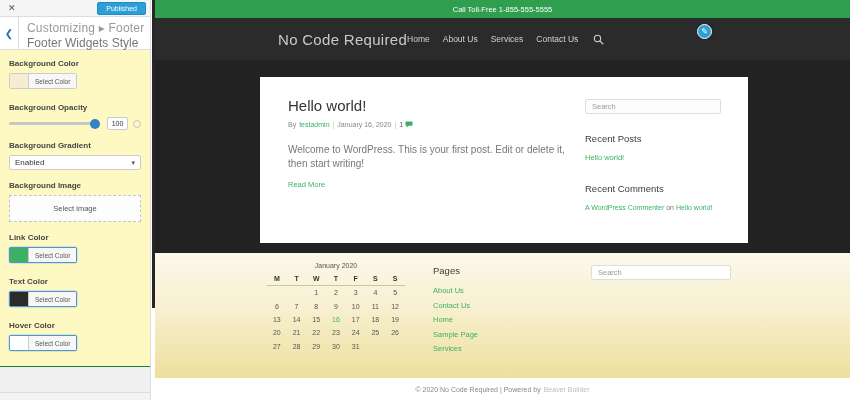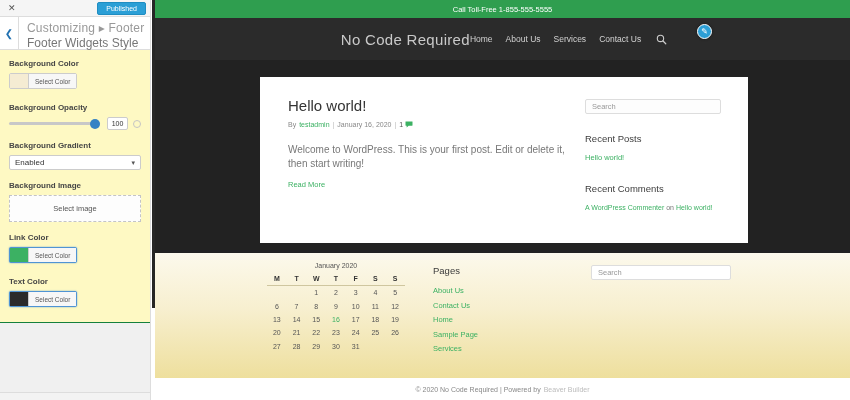--- a/index.html
+++ b/index.html
@@ -38,21 +38,21 @@
   .selectbox { width:100%; height:15px; background:#fff; border:1px solid #ccc; border-radius:2px; display:flex; align-items:center; padding:0 5px; font-size:8px; color:#333; cursor:pointer; }
   .sel-chev { margin-left:auto; font-size:7px; color:#555; }
   .imgselect { width:100%; border:1px dashed #c3c4c7; text-align:center; font-size:7.5px; color:#555; padding:8px 0; cursor:pointer; background:#fdfdfd; }
   .cz-footerbar { position:absolute; bottom:0; left:0; width:100%; height:8px; background:#f3f3f3; border-top:1px solid #ddd; }
 
   
   .pv { position:absolute; left:152px; top:0; width:698px; height:308px; background:#222; border-left:3px solid #262626; }
   .pv-topbar { height:18px; background:#2f9e4f; display:flex; align-items:center; justify-content:center; }
   .pv-topbar span { color:#fff; font-size:7.5px; }
   .pv-header { height:42px; background:#2b2b2b; position:relative; }
-  .pv-header-inner { margin-left:105px; width:488px; height:100%; display:flex; align-items:center; justify-content:center; padding:0 18px; }
+  .pv-header-inner { margin-left:105px; width:488px; height:100%; display:flex; align-items:center; justify-content:flex-start; padding:0 18px; }
   .site-title { font-size:15px; font-weight:300; color:#c9c9c9; letter-spacing:.3px; }
   .pv-nav { display:flex; align-items:center; gap:13px; }
   .pv-nav a { font-size:8.5px; color:#d2d2d2; }
   .search-icon { display:inline-flex; cursor:pointer; margin-left:2px; }
   .edit-bubble { position:absolute; left:542px; top:6px; width:15px; height:15px; border-radius:50%; background:#2d9fd6; border:1px solid #fff; display:flex; align-items:center; justify-content:center; cursor:pointer; box-shadow:0 0 3px rgba(0,0,0,.4); }
   .edit-bubble span { color:#fff; font-size:8px; line-height:1; transform:rotate(0deg); }
   .pv-main { height:193px; position:relative; background:#222; }
   .card { position:absolute; left:105px; top:17px; width:488px; height:166px; background:#fff; display:flex; }
   .card-left { flex:1; padding:20px 20px 0 28px; }
   .card-left h1 { font-size:15px; font-weight:400; color:#333; }
@@ -141,20 +141,27 @@
     </div>
 
     <div class="ctrl">
       <div class="ctrl-label">Text Color</div>
       <div class="colorbtn focused">
         <span class="swatch swatch-text"></span>
         <span class="colorbtn-label">Select Color</span>
       </div>
     </div>
 
+    <div class="ctrl">
+      <div class="ctrl-label">Hover Color</div>
+      <div class="colorbtn focused">
+        <span class="swatch swatch-hover"></span>
+        <span class="colorbtn-label">Select Color</span>
+      </div>
+    </div>
 
   </div>
   <div class="cz-footerbar"></div>
 </div>
 
 <div class="pv">
 
   <div class="pv-topbar">
     <span>Call Toll-Free 1-855-555-5555</span>
   </div>

